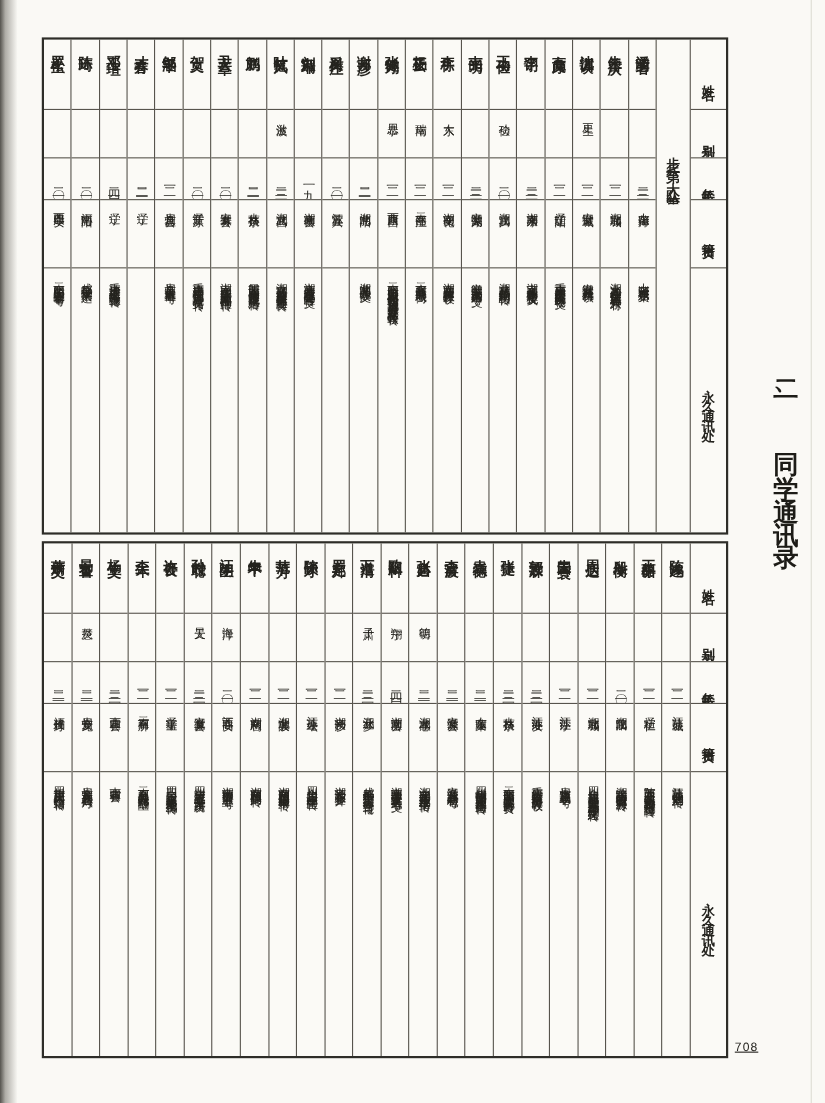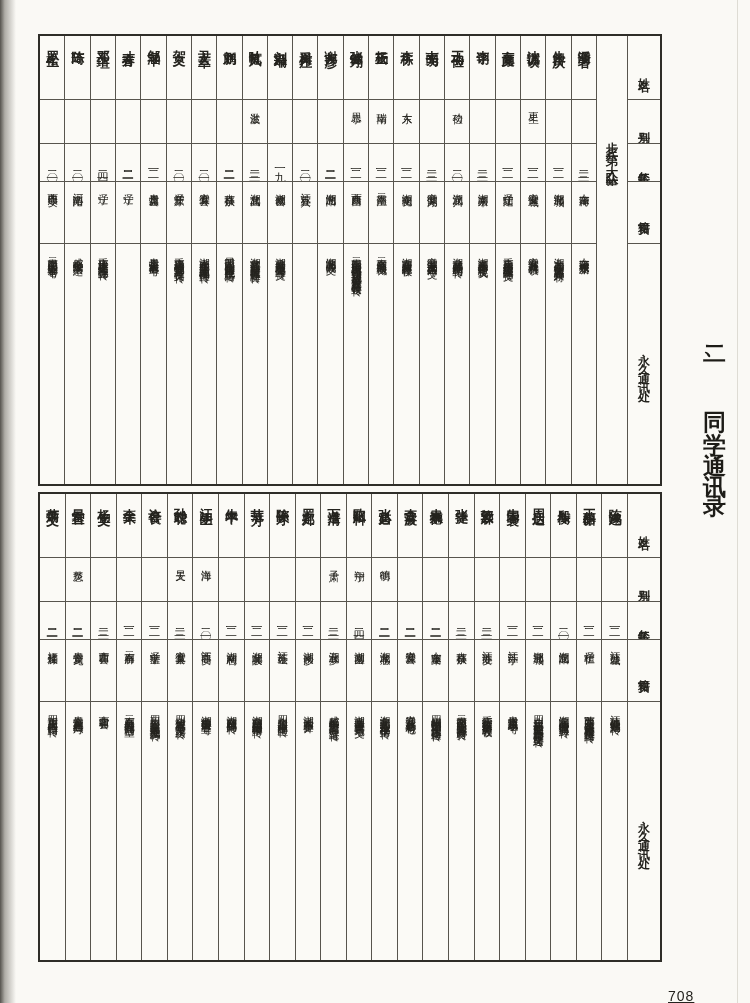--- a/index.html
+++ b/index.html
@@ -61,22 +61,22 @@
   .h-addr .vtext{letter-spacing:9px;}
   .unit-col .cell{align-items:flex-start;}
   .unit-text{font-size:12.5px;font-weight:700;letter-spacing:6px;padding-top:96px;line-height:14px;}
 
   .section-title{
     position:absolute;right:30px;top:328px;
     font-size:23px;font-weight:700;letter-spacing:21px;
     color:#1d1c17;
   }
   .page-number{
-    position:absolute;left:668px;top:988px;
-    font-size:14px;letter-spacing:1px;
+    position:absolute;left:668px;top:946px;
+    font-size:11px;letter-spacing:1px;
     font-family:"Liberation Sans","DejaVu Sans",sans-serif;
     text-decoration:underline;
   }
 </style>
 </head>
 <body>
 
 <div class="page">
   <div class="gutter"></div>
   <div class="page-edge"></div>

